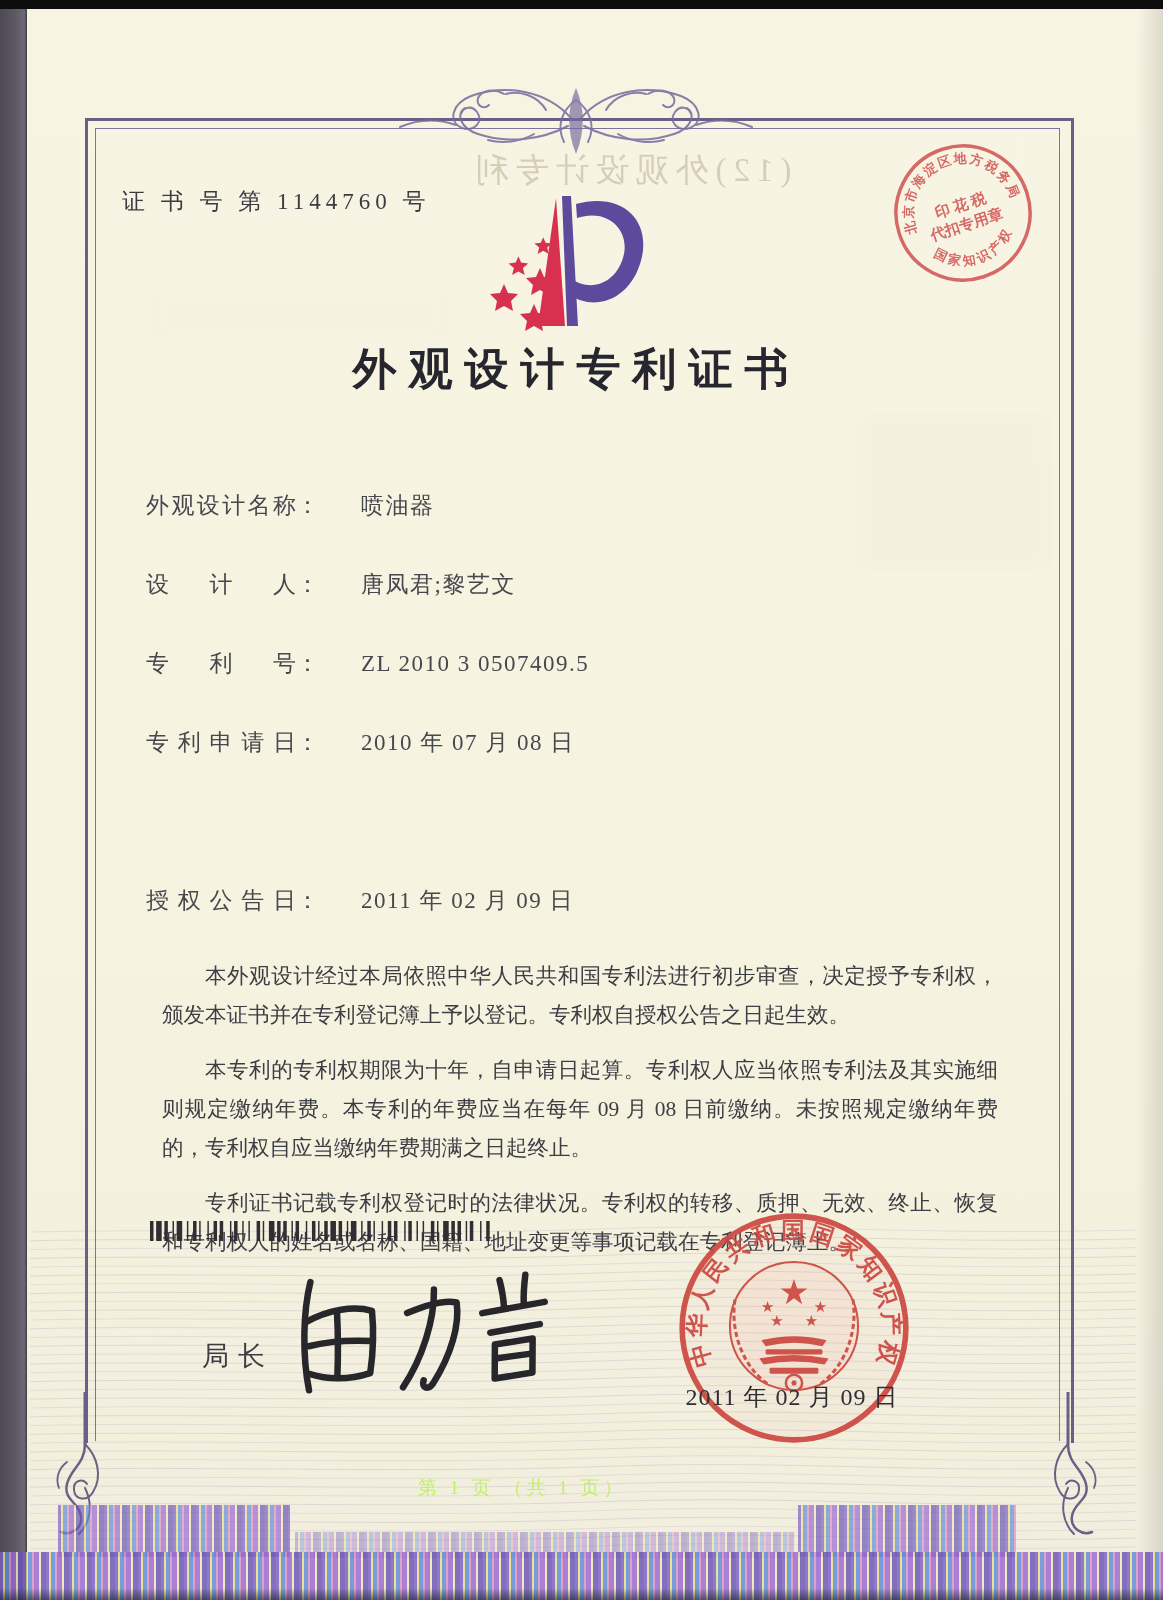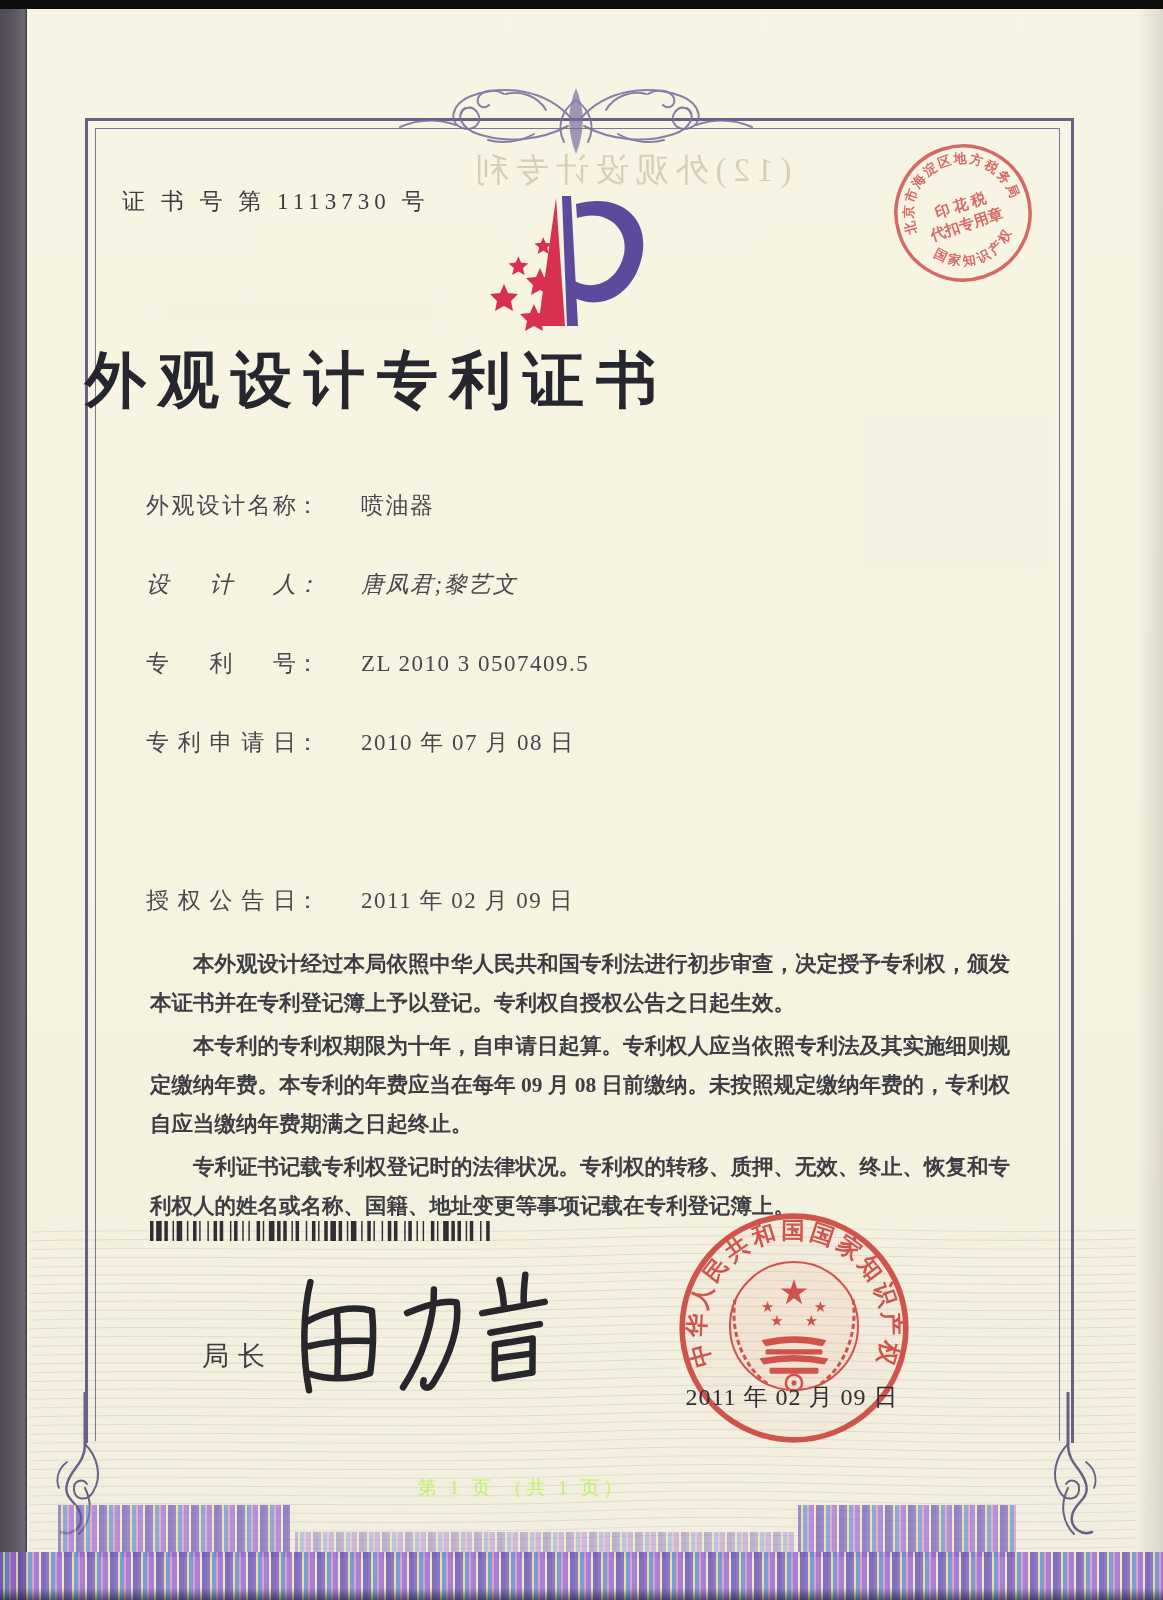--- a/index.html
+++ b/index.html
@@ -25,30 +25,30 @@
       border-top:1.5px solid #7c73a0;border-left:1.5px solid #7c73a0;border-right:1.5px solid #7c73a0;}
   .ornament-top{position:absolute;left:396px;top:70px;z-index:5;}
   .ornament-corner{position:absolute;z-index:5;}
   .oc-left{left:45px;top:1392px;}
   .oc-right{left:1028px;top:1392px;transform:scaleX(-1);}
   
   .cert-no{position:absolute;left:122px;top:186px;z-index:5;font-size:23px;color:#3b3b42;letter-spacing:5px;}
   .ghost{position:absolute;left:400px;top:148px;width:460px;z-index:3;text-align:center;
          font-size:33px;letter-spacing:7px;color:rgba(150,128,96,.32);transform:scaleX(-1);}
   .logo{position:absolute;left:468px;top:186px;z-index:5;}
-  .title{position:absolute;left:85px;top:340px;width:983px;z-index:5;
-         font-size:61px;font-weight:700;letter-spacing:12px;color:#26262e;}
+  .title{position:absolute;left:85px;top:340px;width:983px;z-index:5;text-align:center;
+         font-size:44px;font-weight:700;letter-spacing:12px;color:#26262e;}
   .tax-stamp{position:absolute;left:888px;top:138px;z-index:6;opacity:.88;}
   .field-row{position:absolute;left:146px;width:900px;z-index:5;font-size:23px;color:#47474e;white-space:nowrap;}
   .flabel{display:inline-block;width:150px;text-align:justify;text-align-last:justify;}
   .fcolon{display:inline-block;margin-right:10px;}
   .fvalue{letter-spacing:1.5px;padding-left:32px;}
   .paras{position:absolute;left:146px;top:941px;width:868px;z-index:5;font-size:21.5px;
          line-height:39px;color:#3d3d44;text-align:justify;}
-  .paras p{margin:4px;text-indent:2em;font-weight:bold;}
+  .paras p{margin:16px;text-indent:2em;}
   #barcode{position:absolute;left:150px;top:1221px;z-index:5;}
   .sig-title{position:absolute;left:202px;top:1338px;z-index:5;font-size:27px;letter-spacing:9px;color:#3c3c42;}
   .signature{position:absolute;left:278px;top:1252px;z-index:5;}
   .seal{position:absolute;left:672px;top:1206px;z-index:6;}
   .seal-date{position:absolute;left:666px;top:1381px;width:252px;z-index:6;text-align:center;
              font-size:24px;color:#2e2e33;letter-spacing:1px;white-space:nowrap;}
   .footer{position:absolute;left:292px;top:1475px;width:460px;z-index:5;text-align:center;
           font-size:19px;letter-spacing:4px;color:#bef264;}
   
   .holo{position:absolute;z-index:7;background:
@@ -148,21 +148,21 @@
       <path d="M40,0 V52" stroke-width="3"></path>
       <path d="M40,52 C40,72 26,76 22,92 C18,108 34,110 36,124 C38,136 26,144 16,140" stroke-width="2.5"></path>
       <path d="M40,52 C52,64 58,84 48,100 C42,110 30,108 29,98 C28,88 38,86 42,92" stroke-width="2"></path>
       <path d="M40,96 C48,112 46,130 34,142" stroke-width="2"></path>
       <path d="M22,70 C14,76 10,86 14,96" stroke-width="1.8"></path>
     </g>
   </svg>
 
   <div class="ghost">(12)外观设计专利</div>
 
-  <div class="cert-no">证 书 号 第 1113730 号</div>
+  <div class="cert-no">证 书 号 第 1144760 号</div>
 
   <svg class="logo" width="200" height="150" viewBox="0 0 200 150">
     <g>
       <polygon points="88,12 97,140 70,140" fill="#d83150"></polygon>
       <polygon points="94,10 103,10 110,140 99,140" fill="#5d4a9c"></polygon>
       <path d="M108,18 C160,4 190,42 168,88 C150,122 118,120 104,110 L102,92 C124,108 150,96 156,68 C161,42 138,22 109,32 Z" fill="#5d4a9c"></path>
       <g fill="#d83150">
         <path d="M76,50 l3,7 8,1 -6,5 2,8 -7,-4 -7,4 2,-8 -6,-5 8,-1 Z" transform="scale(0.8) translate(18,14)"></path>
         <path d="M52,70 l3,7 8,1 -6,5 2,8 -7,-4 -7,4 2,-8 -6,-5 8,-1 Z" transform="scale(0.9) translate(4,8)"></path>
         <path d="M72,82 l4,9 10,1 -7,7 2,10 -9,-5 -9,5 2,-10 -7,-7 10,-1 Z"></path>
@@ -188,21 +188,21 @@
       <text x="75" y="92" font-size="15" font-weight="bold" text-anchor="middle">代扣专用章</text>
       <text font-size="13" font-weight="bold" letter-spacing="3">
         <textPath href="#taxBot" startOffset="2">国家知识产权局</textPath>
       </text>
     </g>
   </svg>
 
   <div class="field-row" style="top:490px;">
     <span class="flabel">外观设计名称</span><span class="fcolon">：</span><span class="fvalue">喷油器</span>
   </div>
-  <div class="field-row" style="top:569px;font-style:italic;">
+  <div class="field-row" style="top:569px;">
     <span class="flabel">设计人</span><span class="fcolon">：</span><span class="fvalue">唐凤君;黎艺文</span>
   </div>
   <div class="field-row" style="top:648px;">
     <span class="flabel">专利号</span><span class="fcolon">：</span><span class="fvalue">ZL 2010 3 0507409.5</span>
   </div>
   <div class="field-row" style="top:727px;">
     <span class="flabel">专利申请日</span><span class="fcolon">：</span><span class="fvalue">2010 年 07 月 08 日</span>
   </div>
   <div class="field-row" style="top:885px;">
     <span class="flabel">授权公告日</span><span class="fcolon">：</span><span class="fvalue">2011 年 02 月 09 日</span>

